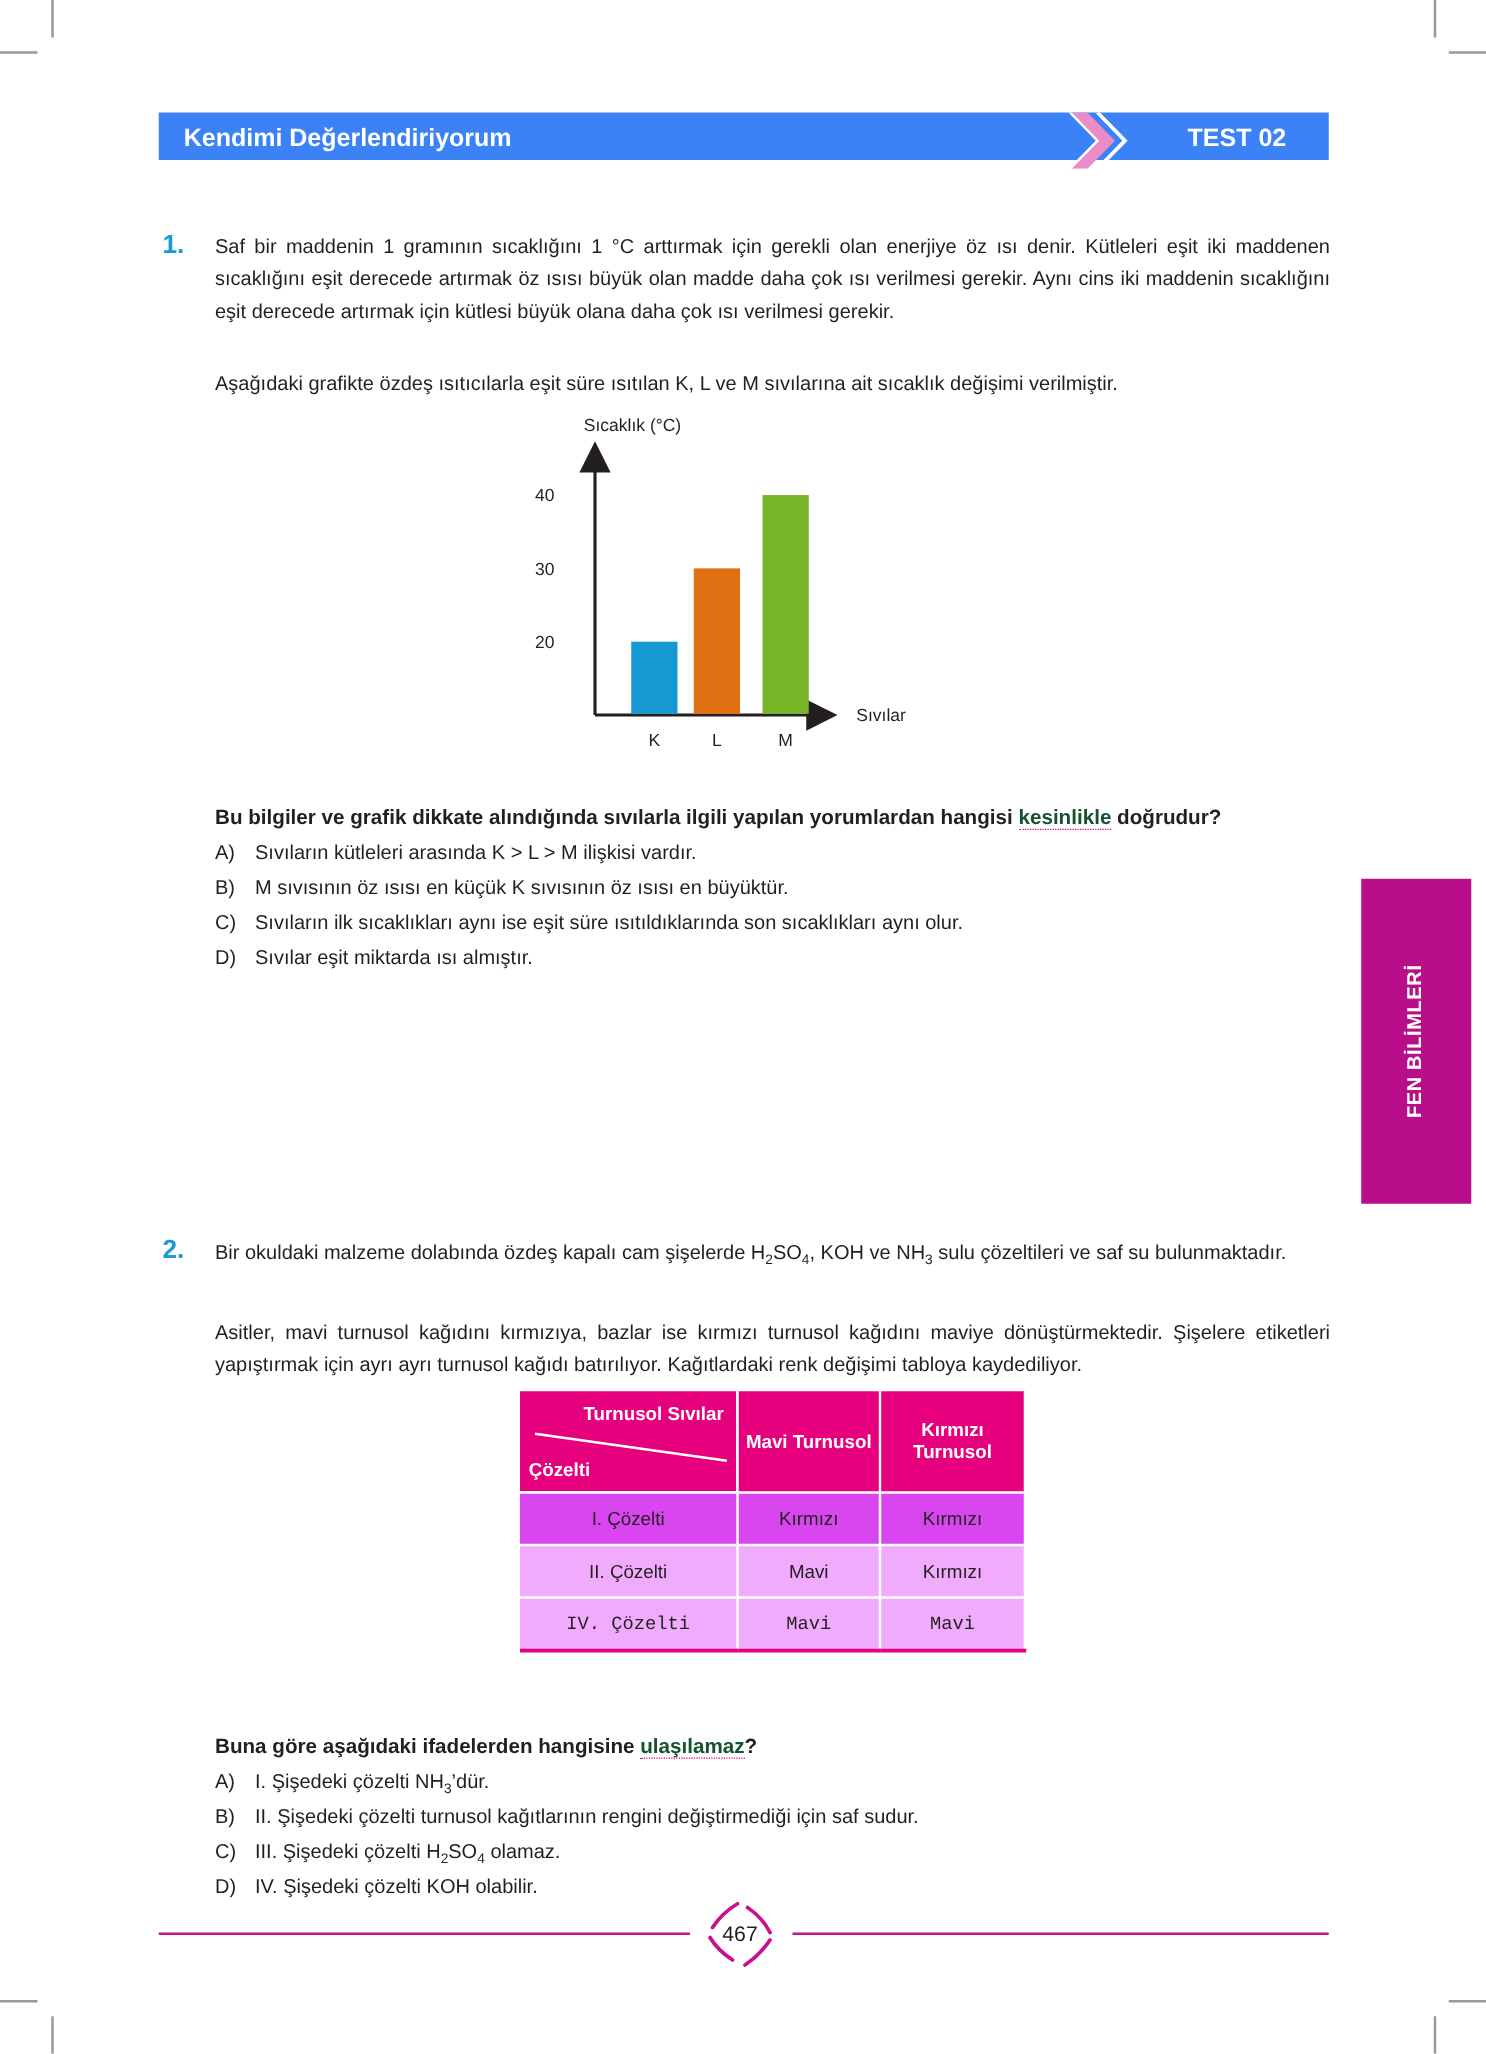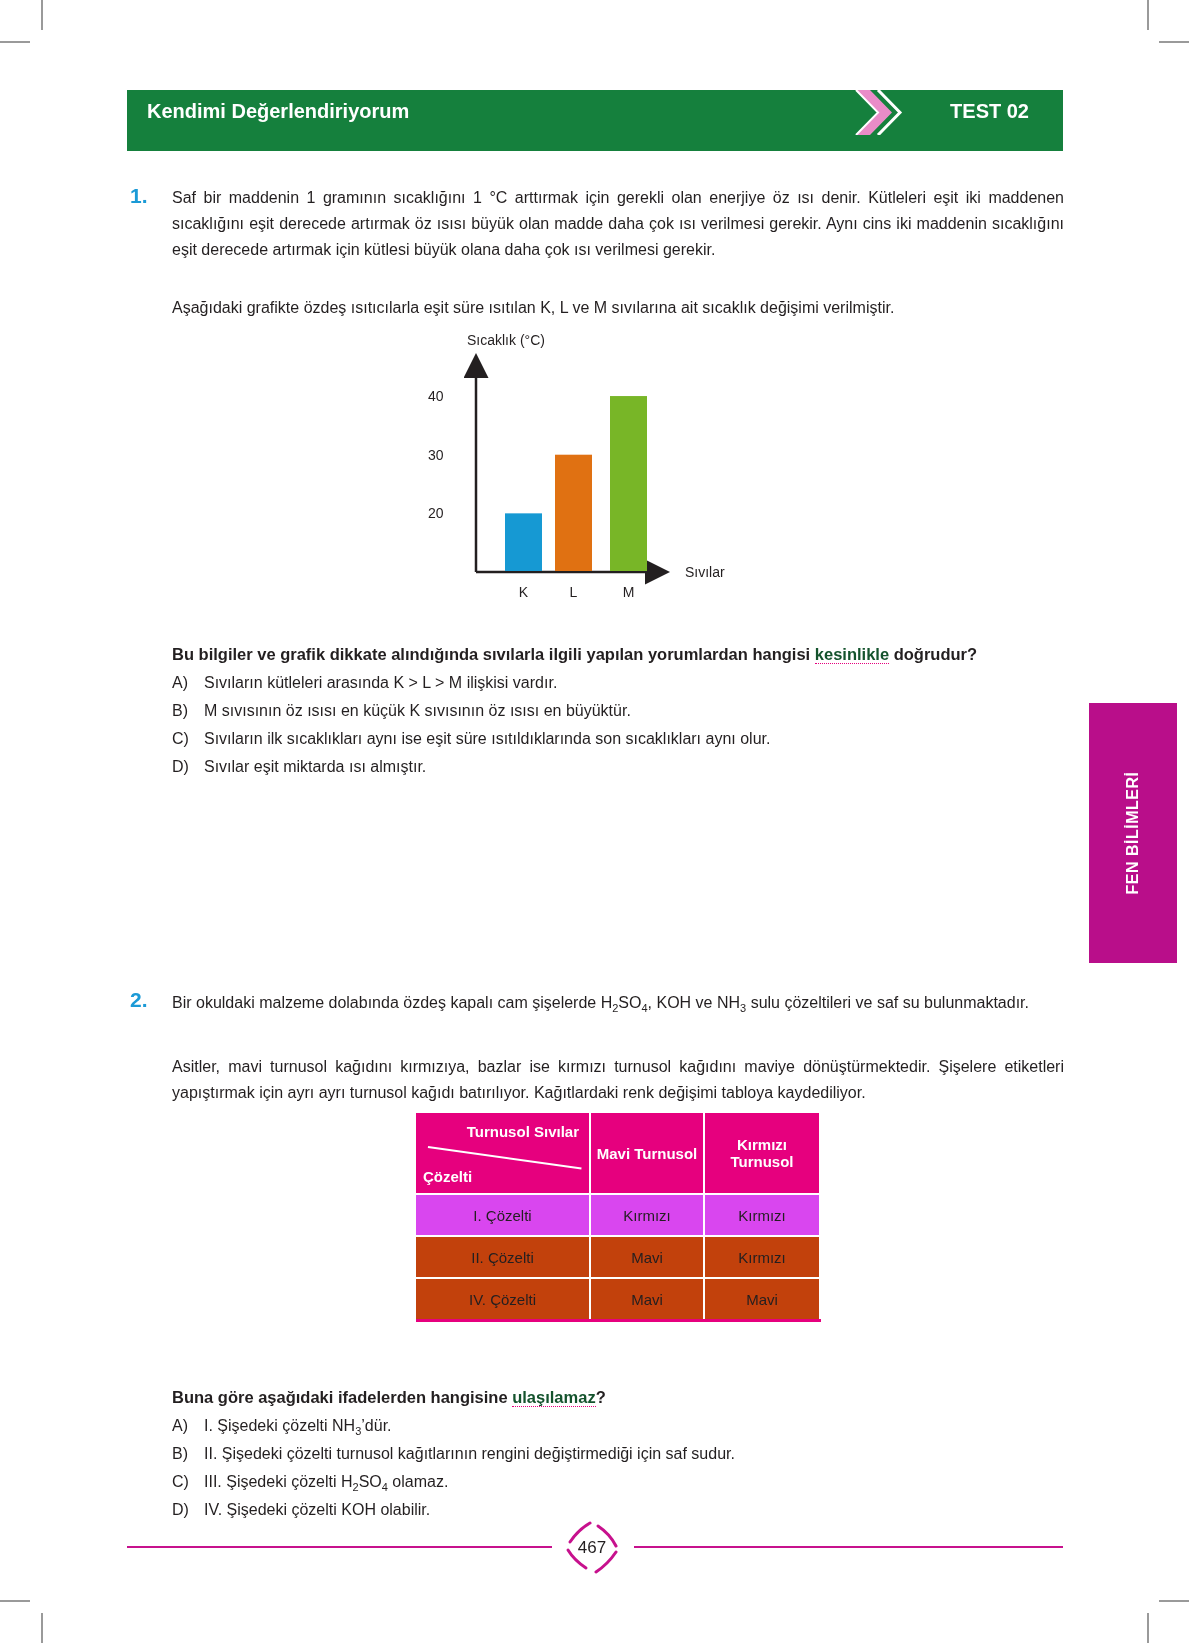--- a/index.html
+++ b/index.html
@@ -1,39 +1,39 @@
 <!DOCTYPE html>
 <html><head>
 <meta charset="utf-8">
 <style>
   html, body { margin:0; padding:0; background:#fff; }
   body { width:1189px; height:1643px; position:relative; overflow:hidden;
          font-family:"Liberation Sans", sans-serif; color:#231f20; }
   .crop { position:absolute; background:#9a9a9a; }
-  .header-bar { position:absolute; left:127px; top:90px; width:936px; height:61px; background:#15803d; }
+  .header-bar { position:absolute; left:127px; top:90px; width:936px; height:38px; background:#3b82f6; }
   .header-title { position:absolute; left:20px; top:10px; color:#fff; font-weight:bold; font-size:20px; }
   .header-test { position:absolute; right:34px; top:10px; color:#fff; font-weight:bold; font-size:20px; }
   .header-chev { position:absolute; left:725px; top:0; width:70px; height:45px; }
   .qnum { position:absolute; color:#1b9ad6; font-weight:bold; font-size:21px; }
   .para { position:absolute; left:172px; width:892px; font-size:16px; line-height:26px; text-align:justify; }
   .q-bold { position:absolute; left:172px; font-size:16.5px; font-weight:bold; }
   .hl { color:#14532d; border-bottom:1.5px dotted #e5007e; }
   .opt { position:absolute; left:172px; font-size:16px; }
   .opt .lbl { display:inline-block; width:32px; }
   .side-tab { position:absolute; left:1089px; top:703px; width:88px; height:260px; background:#b90e8a; }
   .side-tab span { position:absolute; left:50%; top:50%; transform:translate(-50%,-50%) rotate(-90deg);
                    color:#fff; font-weight:bold; font-size:16px; white-space:nowrap; letter-spacing:0.5px; }
   .chart { position:absolute; left:420px; top:325px; width:330px; height:285px; }
   .chart text { font-family:"Liberation Sans", sans-serif; fill:#231f20; }
   table.tt { position:absolute; left:416px; top:1113px; border-collapse:collapse; font-size:15px; }
   table.tt th { background:#e6007e; color:#fff; font-weight:bold; border-right:2px solid #fff; height:78px; }
   table.tt td { text-align:center; height:38px; border-right:2px solid #fff; border-top:2px solid #fff; }
   table.tt tr.r1 td, table.tt tr.r3 td { background:#d946ef; }
-  table.tt tr.r2 td, table.tt tr.r4 td { background:#c2410c; }
-  table.tt tr.r4 td { border-bottom:3px solid #e6007e; }
+  table.tt tr.r2 td, table.tt tr.r4 td { background:#f0abfc; }
+  table.tt tr.r4 td { border-bottom:3px solid #e6007e;font-family:Liberation Mono, monospace; }
   .diag-cell { position:relative; width:171px; }
   .diag-top { position:absolute; right:10px; top:10px; }
   .diag-bot { position:absolute; left:7px; bottom:8px; }
   .diag-line { position:absolute; left:12px; top:33px; width:155px; height:1.5px; background:#fff; transform:rotate(8deg); transform-origin:left; }
   .footer-line { position:absolute; top:1546px; height:1.5px; background:#c7118d; }
   .page-num { position:absolute; left:560px; top:1520px; width:64px; height:54px; }
   sub { font-size:11px; }
 </style>
 </head>
 <body>

